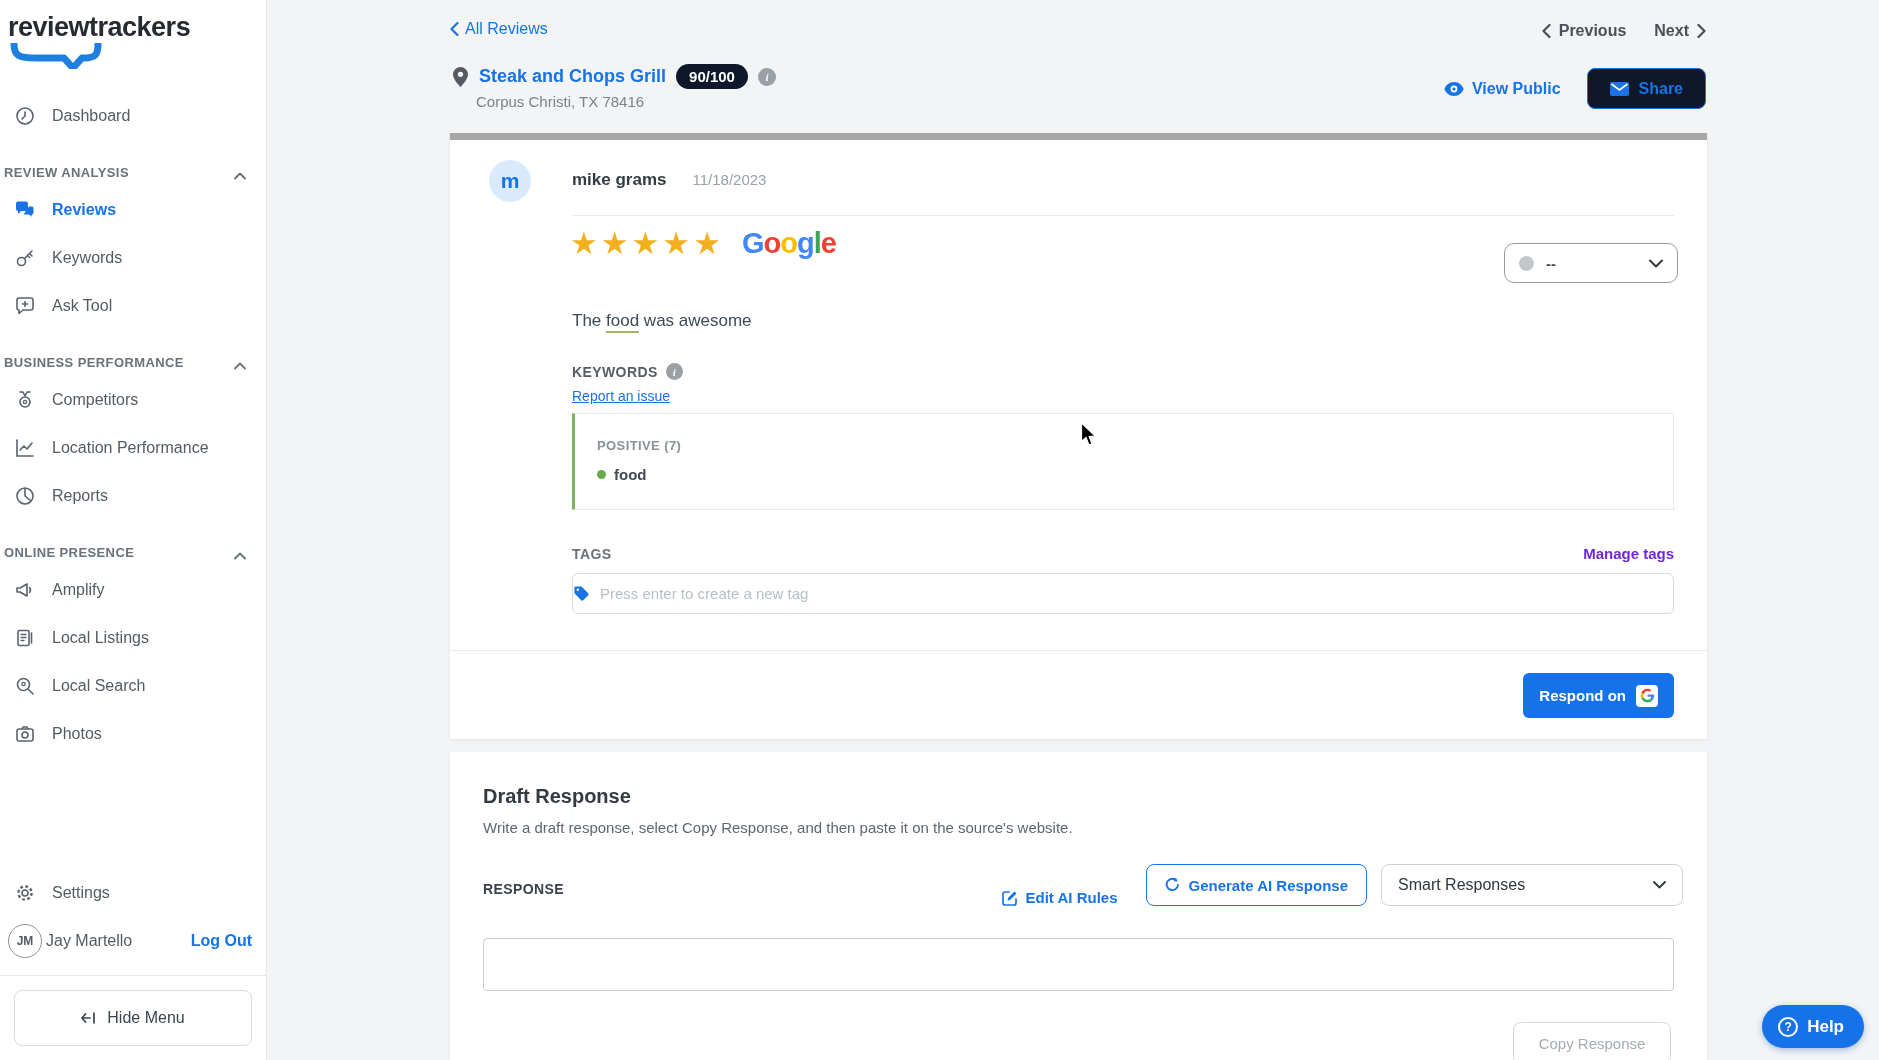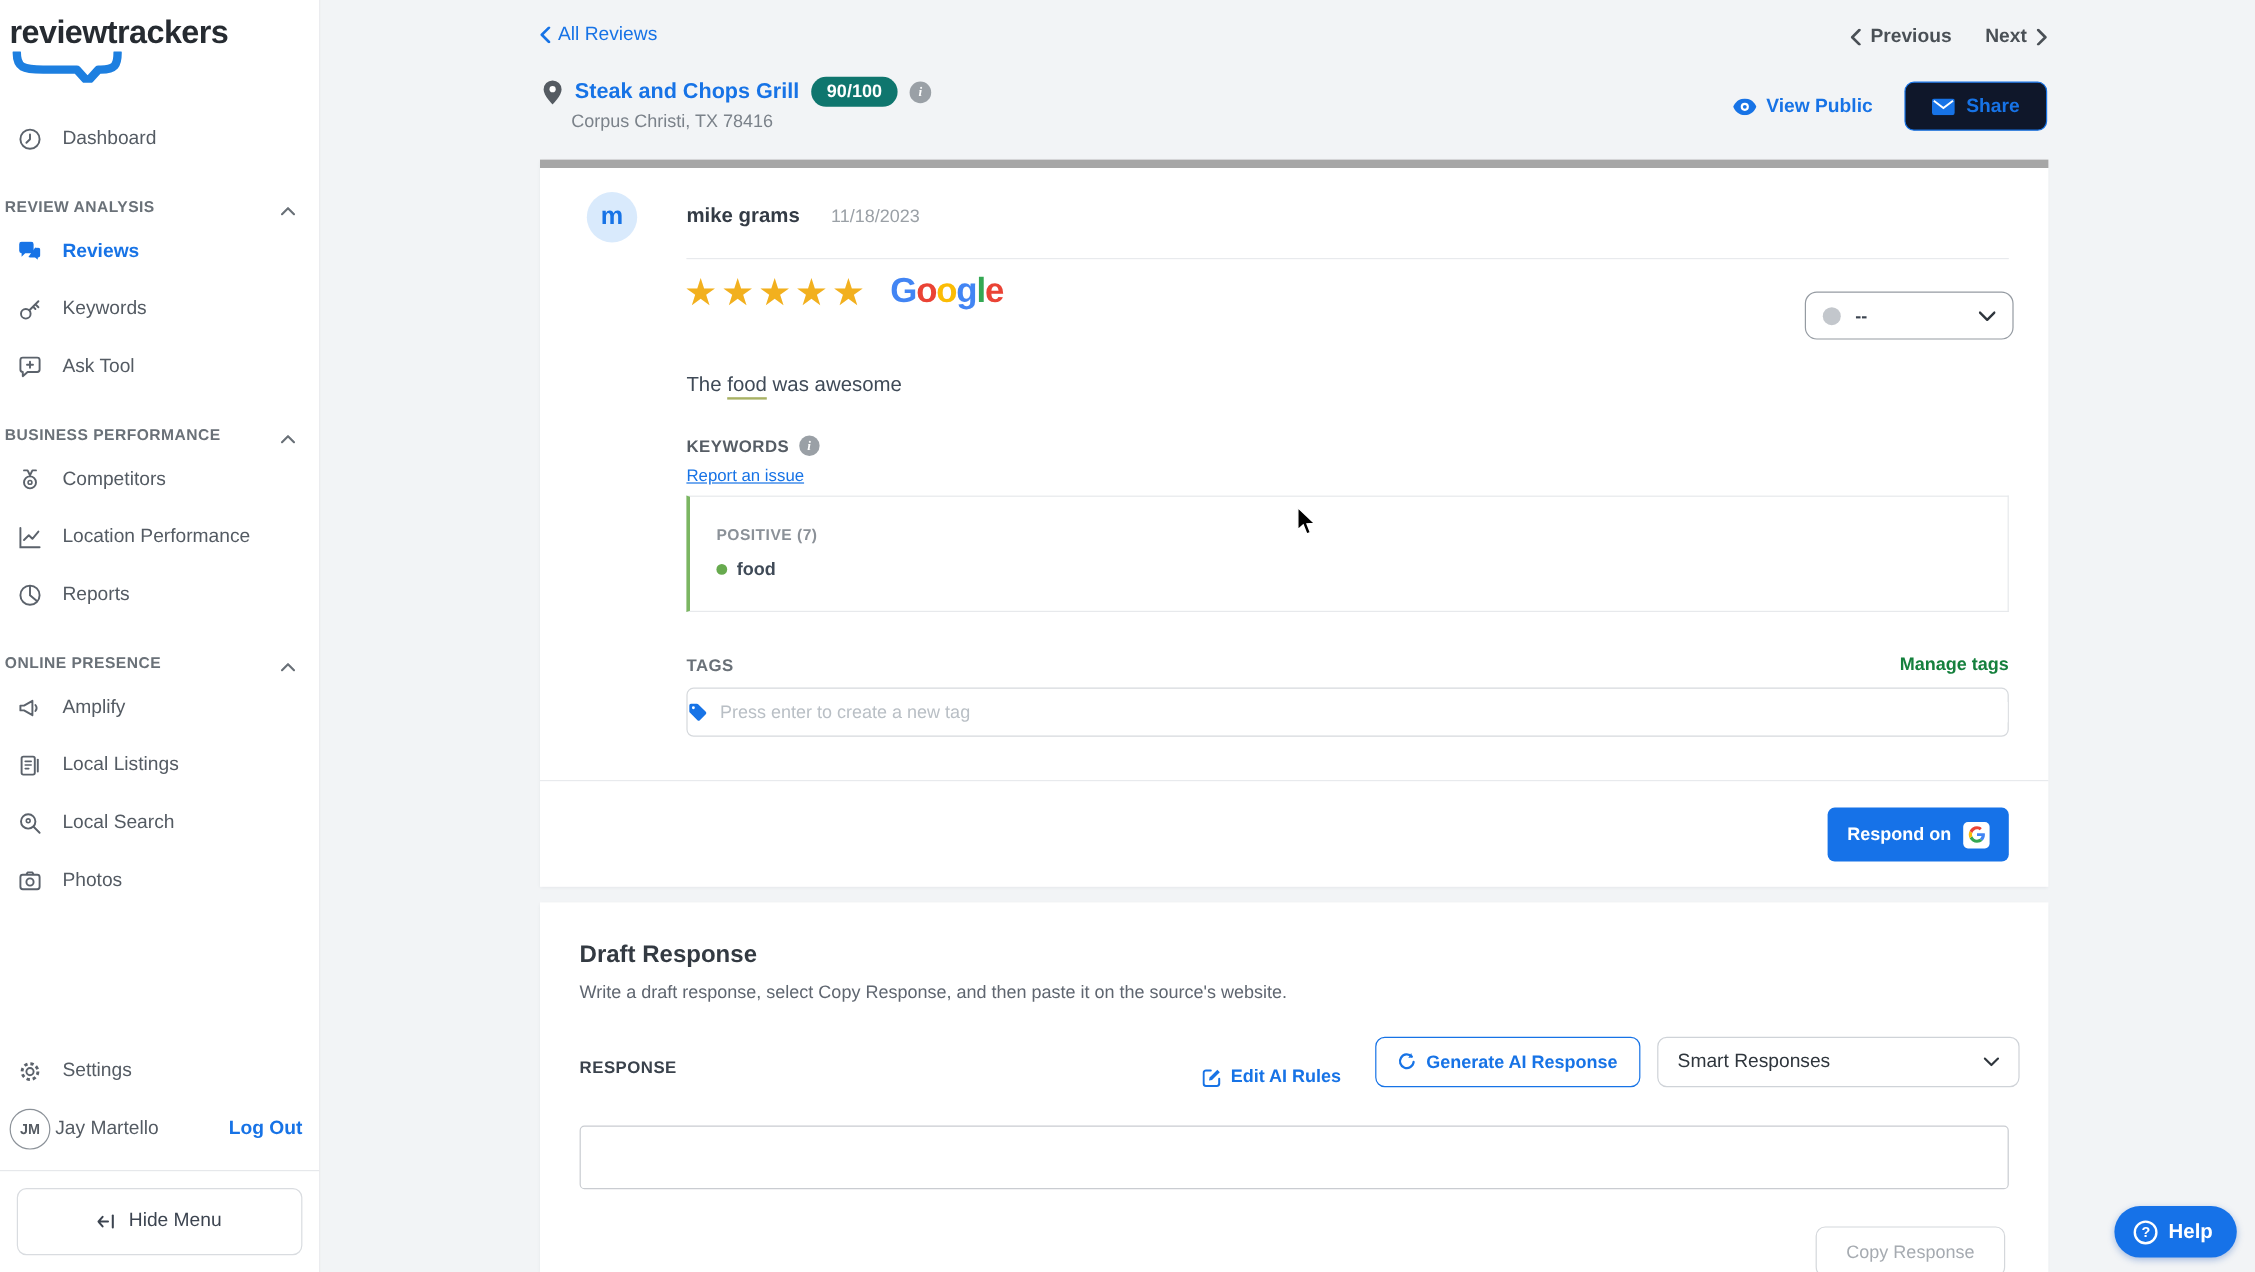--- a/index.html
+++ b/index.html
@@ -51,21 +51,21 @@
   }
   .pager {
     position:absolute; right:173px; top:22px; display:flex; align-items:center; gap:10px;
     color:#4a5056; font-weight:bold; font-size:16px;
   }
   .pager .pg { display:flex; align-items:center; gap:8px; cursor:pointer; }
   .pager .gap { width:8px; }
   .biz-row { position:absolute; left:452px; top:64px; display:flex; align-items:center; gap:10px; }
   .biz-name { color:#1773e6; font-weight:bold; font-size:18px; cursor:pointer; }
   .score-badge {
-    background:#0f766e; color:#fff; font-weight:bold; font-size:15px;
+    background:#0f172a; color:#fff; font-weight:bold; font-size:15px;
     padding:4px 13px; border-radius:15px;
   }
   .info-dot {
     width:18px; height:18px; border-radius:50%; background:#9aa0a6; color:#fff;
     font-size:11px; font-weight:bold; display:inline-flex; align-items:center; justify-content:center;
     font-family:"Liberation Serif", serif; font-style:italic;
   }
   .biz-addr { position:absolute; left:476px; top:93px; color:#7b828a; font-size:15px; }
   .header-actions { position:absolute; right:173px; top:68px; display:flex; align-items:center; gap:26px; }
   .view-public { display:flex; align-items:center; gap:8px; color:#1773e6; font-weight:bold; font-size:16px; cursor:pointer; }
@@ -108,21 +108,21 @@
   .kw-panel {
     position:absolute; left:122px; top:280px; width:1102px; height:97px;
     border:1px solid #e7e9ec; border-left:3px solid #7bb662; background:#fff;
   }
   .kw-positive { position:absolute; left:22px; top:24px; font-size:13px; font-weight:bold; color:#8b9198; letter-spacing:0.4px; }
   .kw-item { position:absolute; left:22px; top:52px; display:flex; align-items:center; gap:8px; }
   .kw-dot { width:9px; height:9px; border-radius:50%; background:#67aa4e; }
   .kw-word { font-size:15px; font-weight:bold; color:#3f4a57; }
   .tags-row { position:absolute; left:122px; top:412px; width:1102px; display:flex; justify-content:space-between; align-items:center; }
   .tags-label { font-size:14px; font-weight:bold; color:#6a7178; letter-spacing:0.4px; }
-  .manage-tags { font-size:15px; font-weight:bold; color:#15803d; cursor:pointer; }
+  .manage-tags { font-size:15px; font-weight:bold; color:#6d28d9; cursor:pointer; }
   .tag-input-wrap {
     position:absolute; left:122px; top:440px; width:1102px; height:41px;
     border:1px solid #d6d9dd; border-radius:6px; background:#fff;
     display:flex; align-items:center; gap:10px; padding:0 0;
   }
   .tag-input { border:none; outline:none; flex:1; font-size:15px; color:#3c4450; font-family:inherit; }
   .tag-input::placeholder { color:#b9bfc5; }
   .respond-divider { position:absolute; left:0; top:517px; width:100%; border-top:1px solid #e8eaed; }
   .respond-btn {
     position:absolute; right:33px; top:540px; height:45px; padding:0 16px;

